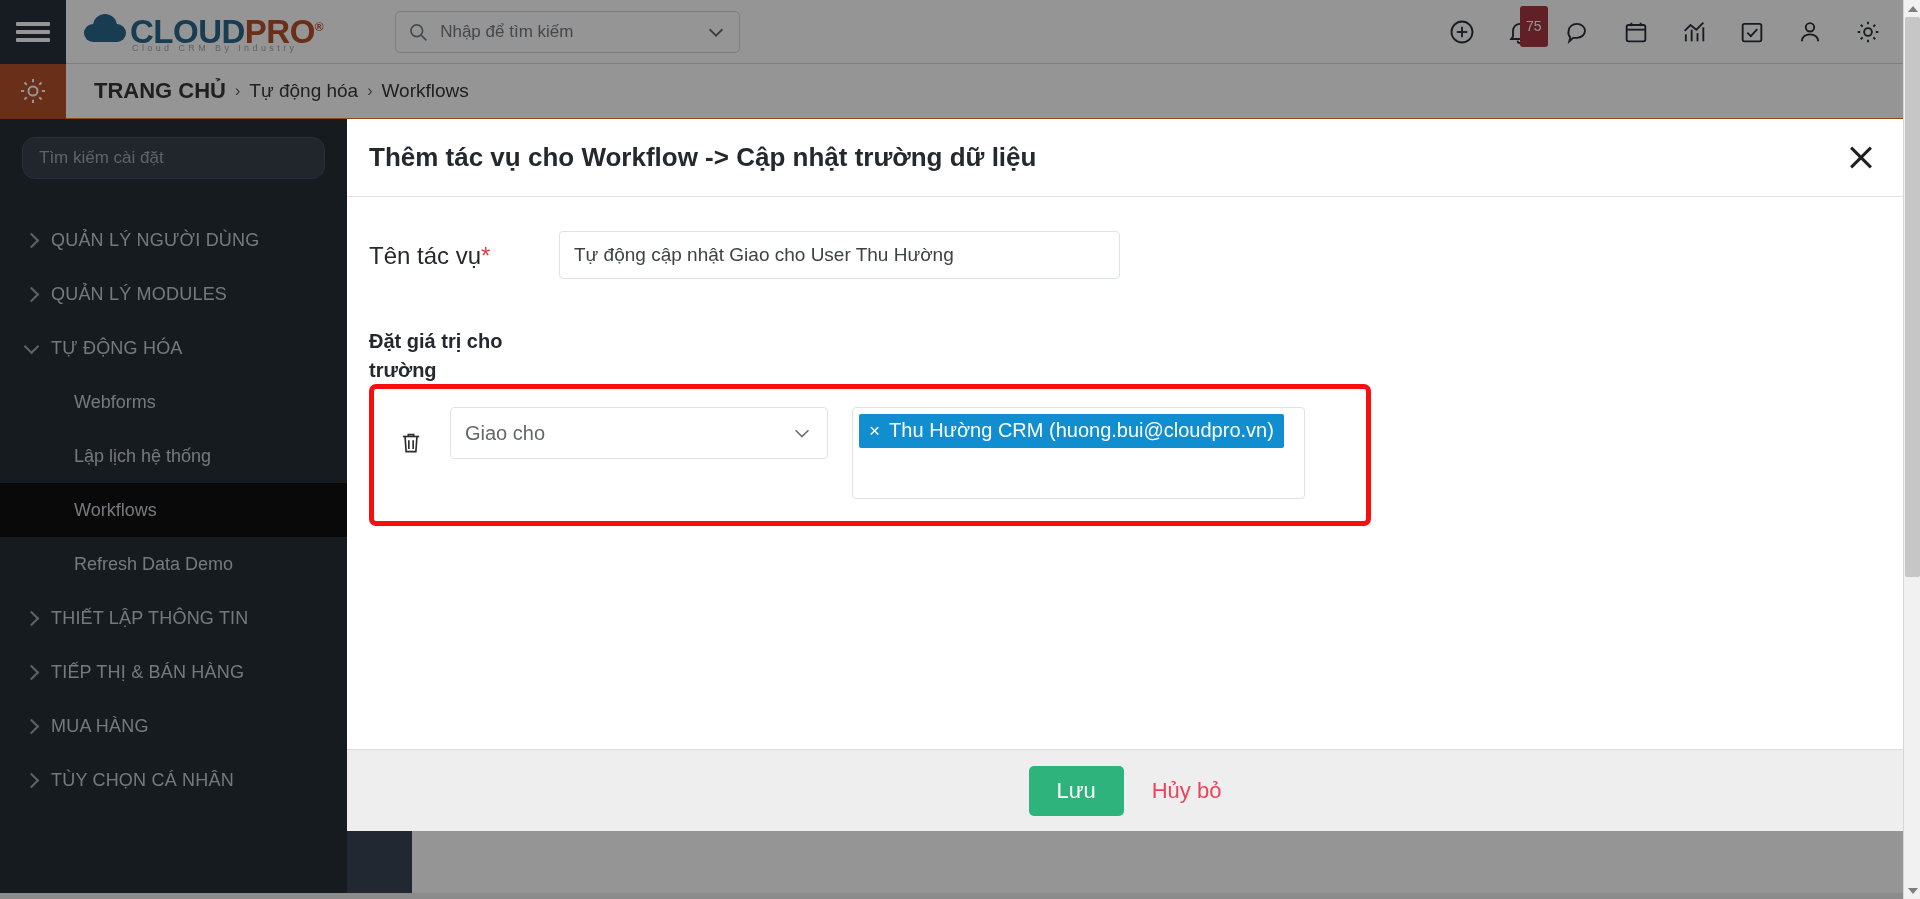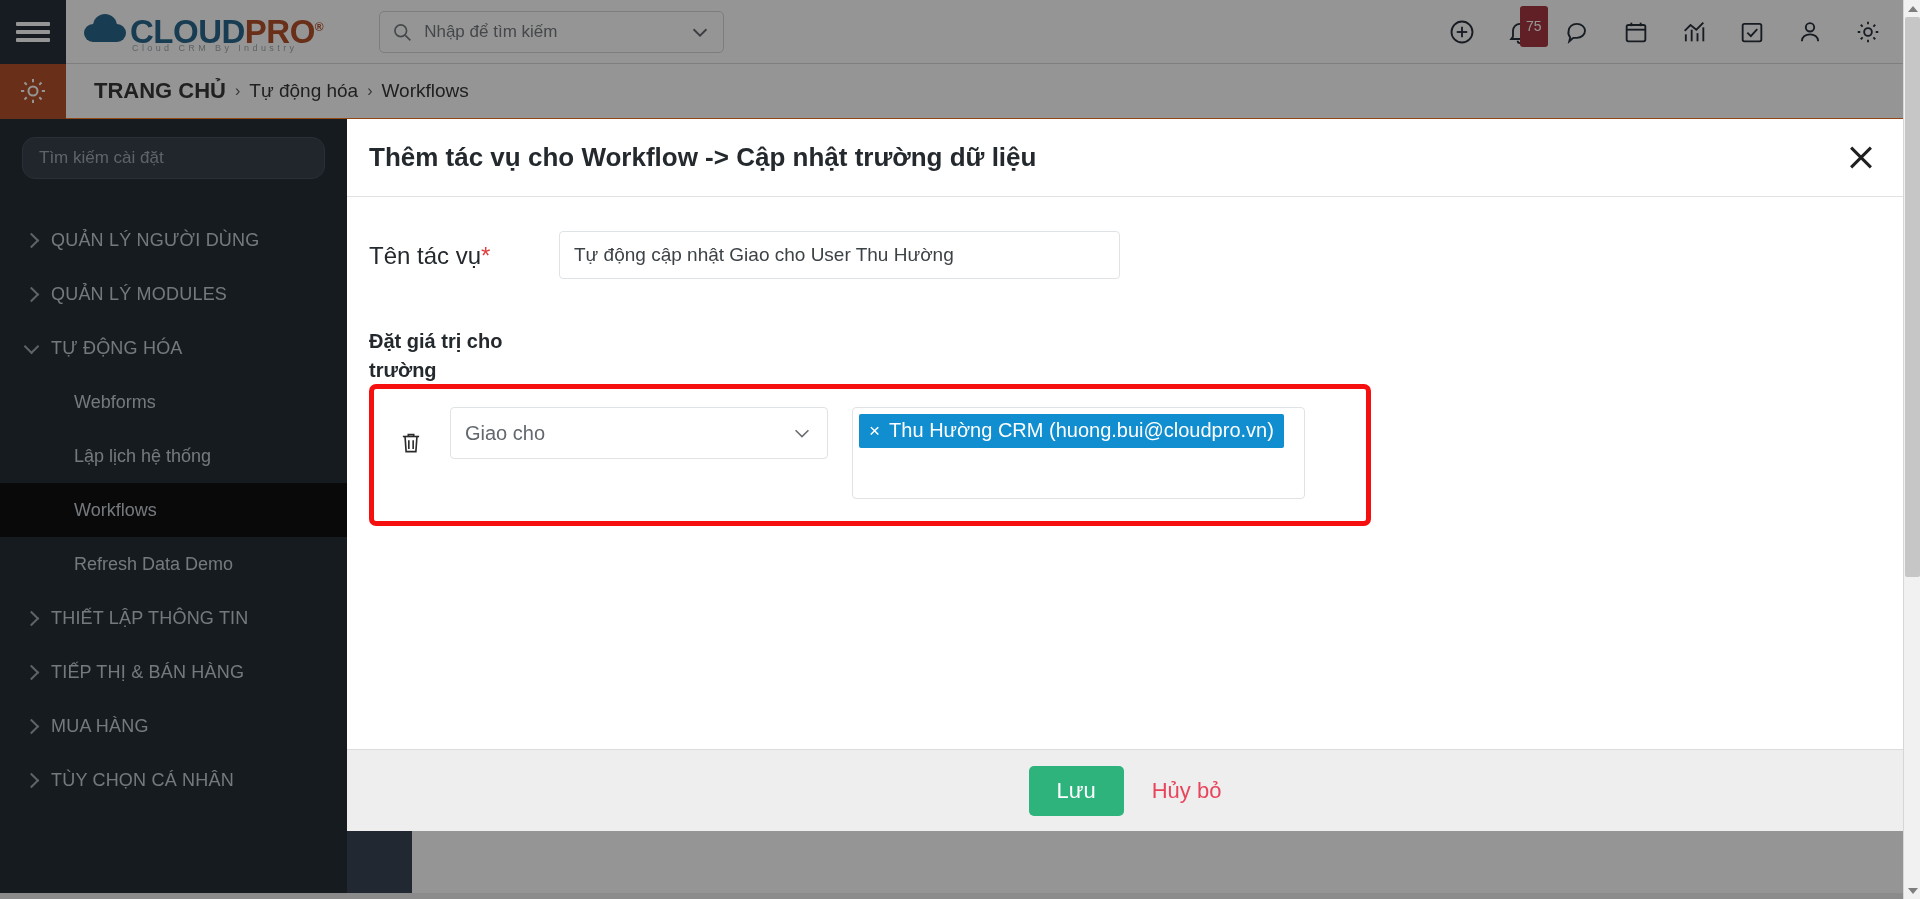--- a/index.html
+++ b/index.html
@@ -46,21 +46,21 @@
   }
   .logo-text { font-size: 33px; font-weight: bold; letter-spacing: -0.5px; line-height: 34px; }
   .logo-cloud { color: #1d5f85; }
   .logo-pro { color: #b0461c; }
   .logo-reg { font-size: 12px; color: #b0461c; vertical-align: super; }
   .logo-sub {
     font-size: 9px; color: #9aa3a8; letter-spacing: 3.4px; margin-left: 48px;
     margin-top: -6px;
   }
   .search-box {
-    margin-left: 56px; width: 345px; height: 42px;
+    margin-left: 72px; width: 345px; height: 42px;
     border: 1px solid #cfd3d7; border-radius: 5px;
     display: flex; align-items: center; padding: 0 12px; background: #fff;
   }
   .search-box .ph { font-size: 17px; color: #6d7378; margin-left: 12px; flex: 1; }
   .topicons {
     margin-left: auto; display: flex; align-items: center; gap: 30px;
     padding-right: 38px;
   }
   .ticon { position: relative; width: 28px; height: 28px; color: #1b2430; cursor: pointer; }
   .badge {

